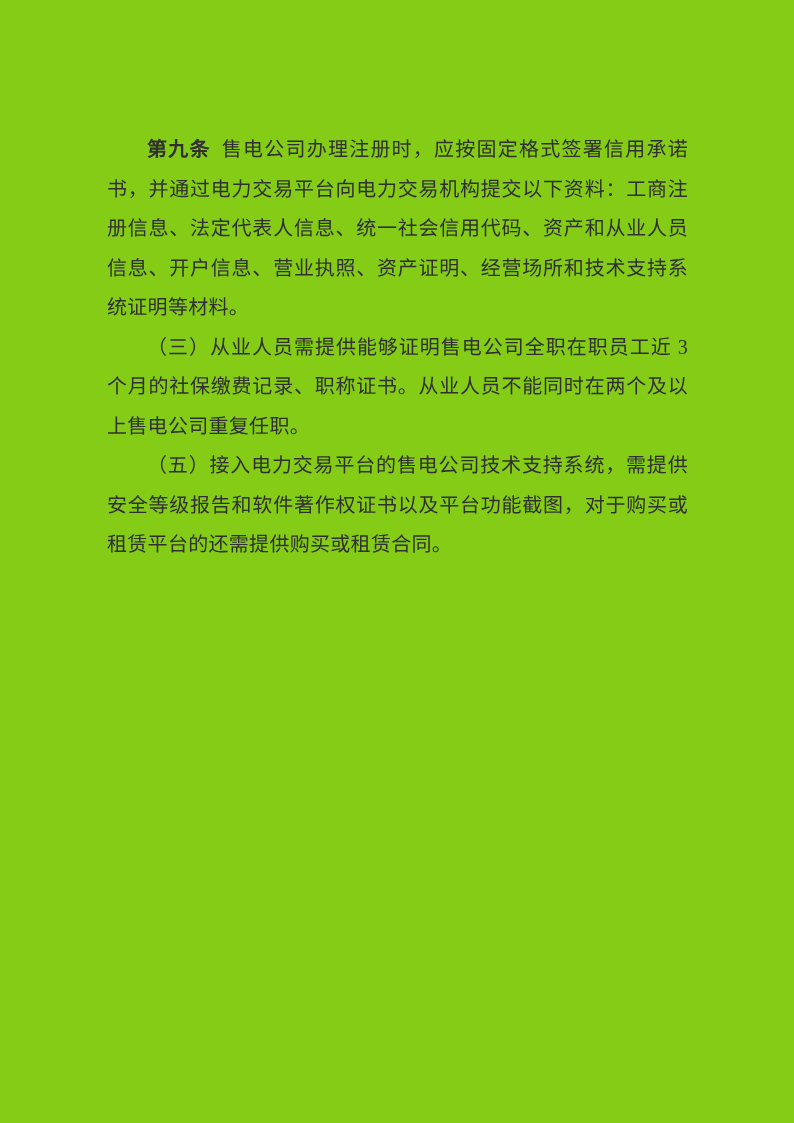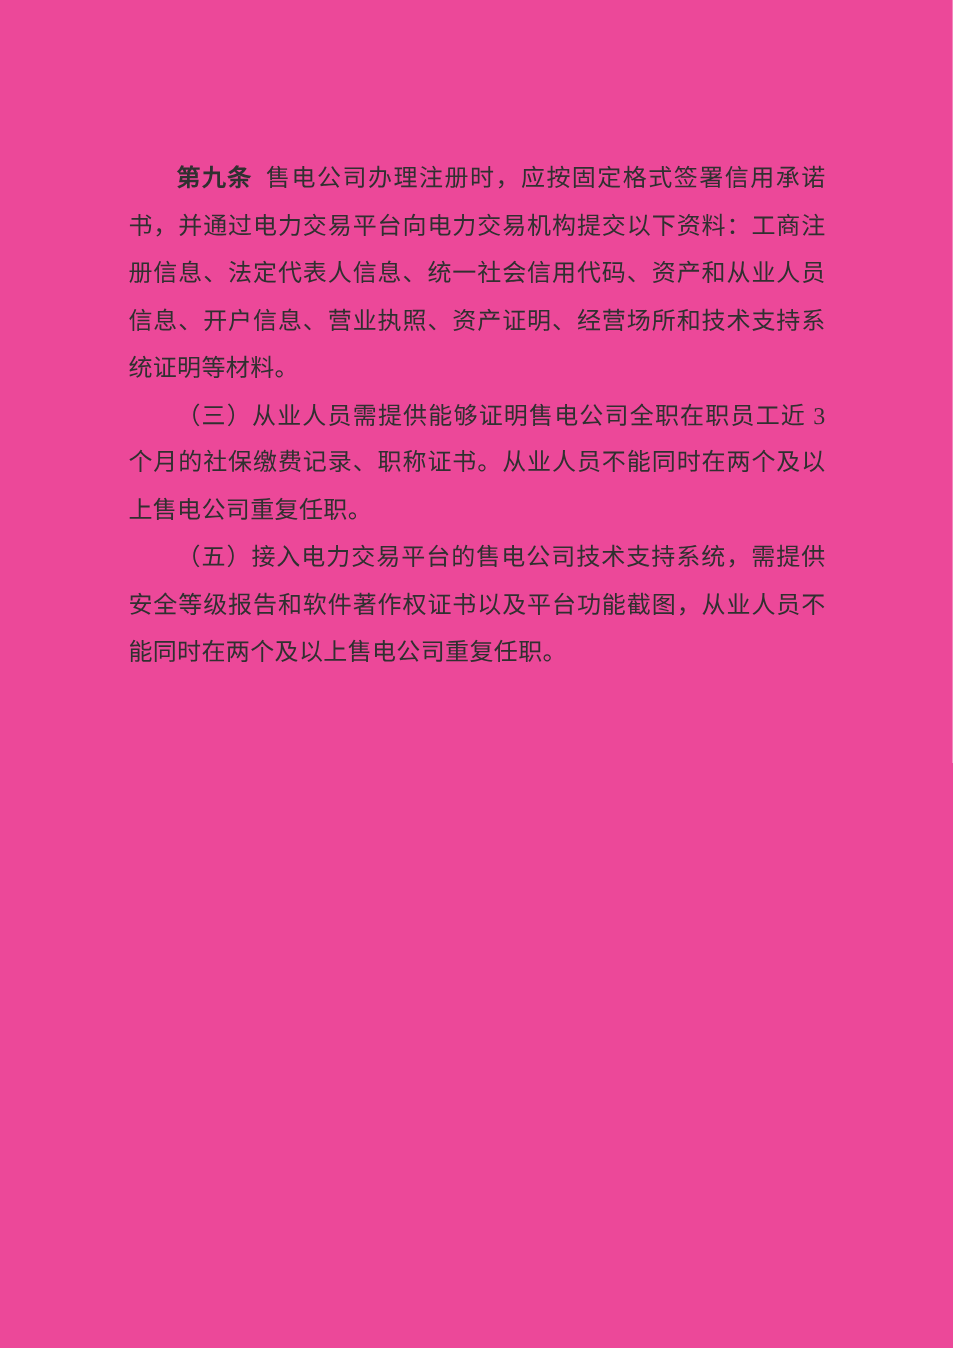--- a/index.html
+++ b/index.html
@@ -6,21 +6,21 @@
   html, body {
     margin: 0;
     padding: 0;
     background: #ffffff;
   }
   .page {
     position: relative;
     width: 794px;
     height: 1123px;
     margin: 0 auto;
-    background: #ec4899;
+    background: #84cc16;
     overflow: hidden;
   }
   .doc-body {
     position: absolute;
     left: 107px;
     top: 130px;
     width: 581px;
     color: #303030;
     font-family: "Liberation Serif", "DejaVu Serif", serif;
     font-size: 20px;
@@ -39,15 +39,15 @@
     margin-right: 0.55em;
   }
 </style>
 </head>
 <body>
 
 <div class="page">
   <main class="doc-body">
     <p class="para"><span class="article-number">第九条</span><span>售电公司办理注册时，应按固定格式签署信用承诺书，并通过电力交易平台向电力交易机构提交以下资料：工商注册信息、法定代表人信息、统一社会信用代码、资产和从业人员信息、开户信息、营业执照、资产证明、经营场所和技术支持系统证明等材料。</span></p>
     <p class="para">（三）从业人员需提供能够证明售电公司全职在职员工近 3 个月的社保缴费记录、职称证书。从业人员不能同时在两个及以上售电公司重复任职。</p>
-    <p class="para">（五）接入电力交易平台的售电公司技术支持系统，需提供安全等级报告和软件著作权证书以及平台功能截图，从业人员不能同时在两个及以上售电公司重复任职。</p>
+    <p class="para">（五）接入电力交易平台的售电公司技术支持系统，需提供安全等级报告和软件著作权证书以及平台功能截图，对于购买或租赁平台的还需提供购买或租赁合同。</p>
   </main>
 </div>
 
 </body></html>

